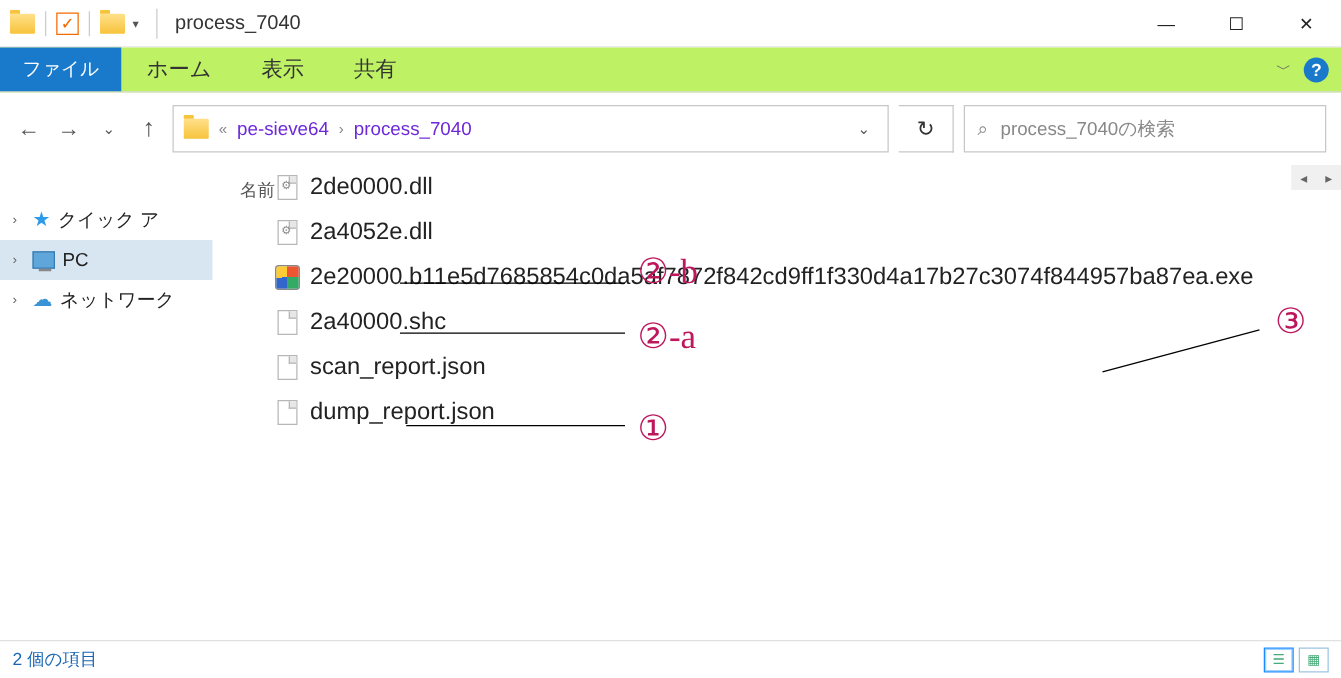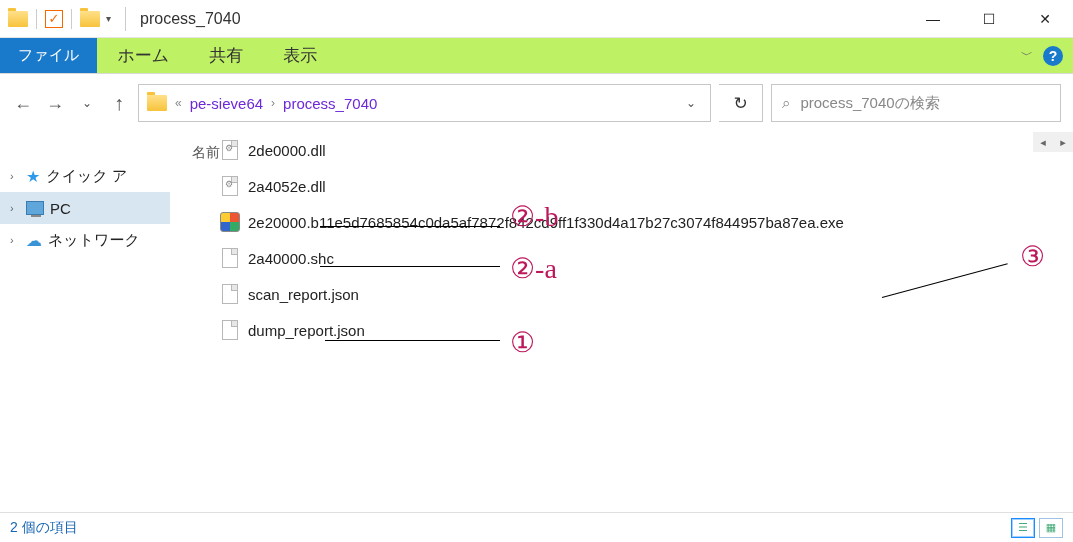--- a/index.html
+++ b/index.html
@@ -48,21 +48,21 @@
   .side-item.selected { background:#d8e6f2;}
   .side-caret { width:10px; font-size:11px; color:#666;}
   .star-ico { color:#2f9ae8; font-size:16px;}
   .pc-ico { width:18px; height:14px; background:#5fa6da; border:1px solid #3a7bb0; position:relative;}
   .pc-ico:after{content:"";position:absolute;bottom:-3px;left:4px;width:10px;height:2px;background:#888;}
   .net-ico { color:#3894d6; font-size:16px;}
 
   .content { flex:1; display:flex; flex-direction:row; position:relative; padding-left:18px;}
   .col-header { font-size:14px; color:#555; padding:12px 0 8px 4px;}
   .filelist { flex:1; overflow:hidden;}
-  .file-row { display:flex; align-items:center; height:36px; gap:8px; font-size:15px; color:#222; white-space:nowrap;}
+  .file-row { display:flex; align-items:center; height:36px; gap:8px; font-size:19px; color:#222; white-space:nowrap;}
   .file-ico { width:20px; height:20px; flex:none; display:flex; align-items:center; justify-content:center;}
   .ico-page { width:16px; height:20px; border:1px solid #b7b7b7; background:#fff; position:relative;}
   .ico-page:before{content:"";position:absolute;top:0;right:0;width:5px;height:5px;background:#e7e7e7;border-left:1px solid #b7b7b7;border-bottom:1px solid #b7b7b7;}
   .ico-page.gear:after{content:"⚙";position:absolute;top:2px;left:2px;font-size:9px;color:#888;}
   .ico-exe { width:20px; height:20px; background: conic-gradient(#e53 0 25%, #3a6 0 50%, #36c 0 75%, #fc3 0 100%); border-radius:3px; border:1px solid #888;}
 
   .hscroll { height:20px; display:flex; align-items:center; background:#f0f0f0;}
   .hscroll .arrow { width:20px; text-align:center; color:#666; font-size:11px;}
   .hscroll .track { flex:1; height:18px; background:#f0f0f0; position:relative;}
   .hscroll .thumb { position:absolute; left:0; top:1px; height:16px; width:52%; background:#c9c9c9;}
@@ -94,22 +94,22 @@
   <div class="win-controls">
     <div class="win-btn">—</div>
     <div class="win-btn">☐</div>
     <div class="win-btn close">✕</div>
   </div>
 </div>
 
 <div class="ribbon">
   <div class="file-tab">ファイル</div>
   <div class="rtab">ホーム</div>
+  <div class="rtab">表示</div>
   <div class="rtab">共有</div>
-  <div class="rtab">表示</div>
   <div class="ribbon-right">
     <span class="chev-down">﹀</span>
     <span class="help-ico">?</span>
   </div>
 </div>
 
 <div class="navrow">
   <div class="nav-arrows">
     <span>←</span>
     <span>→</span>

